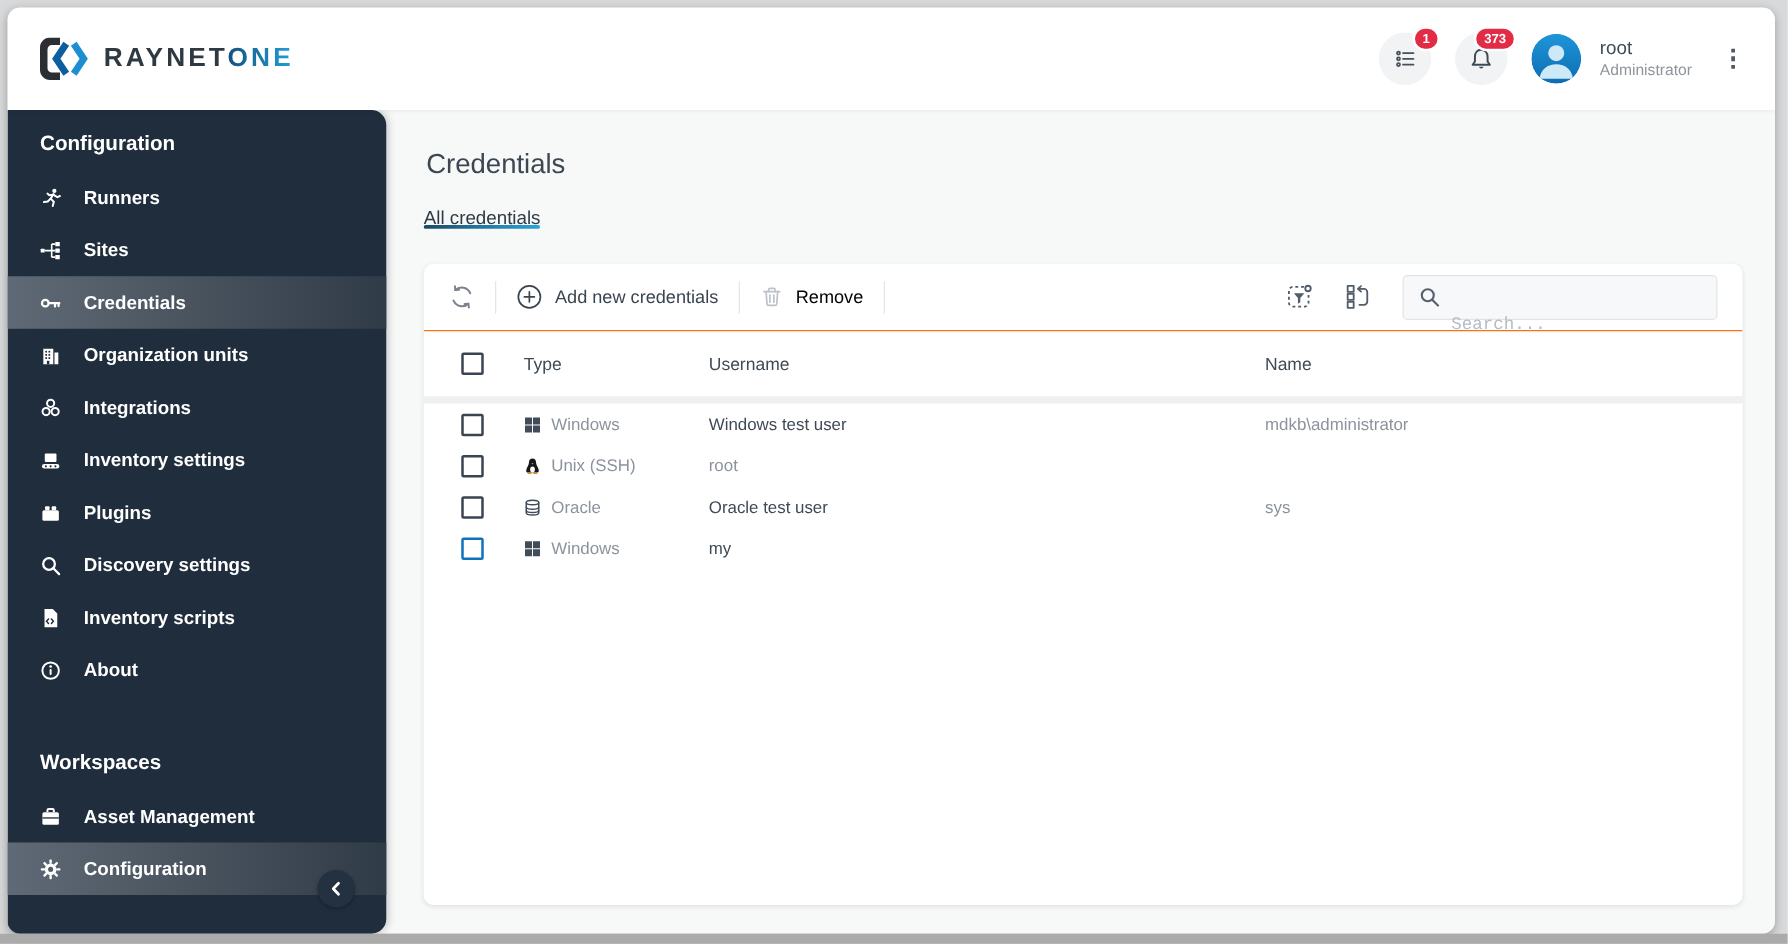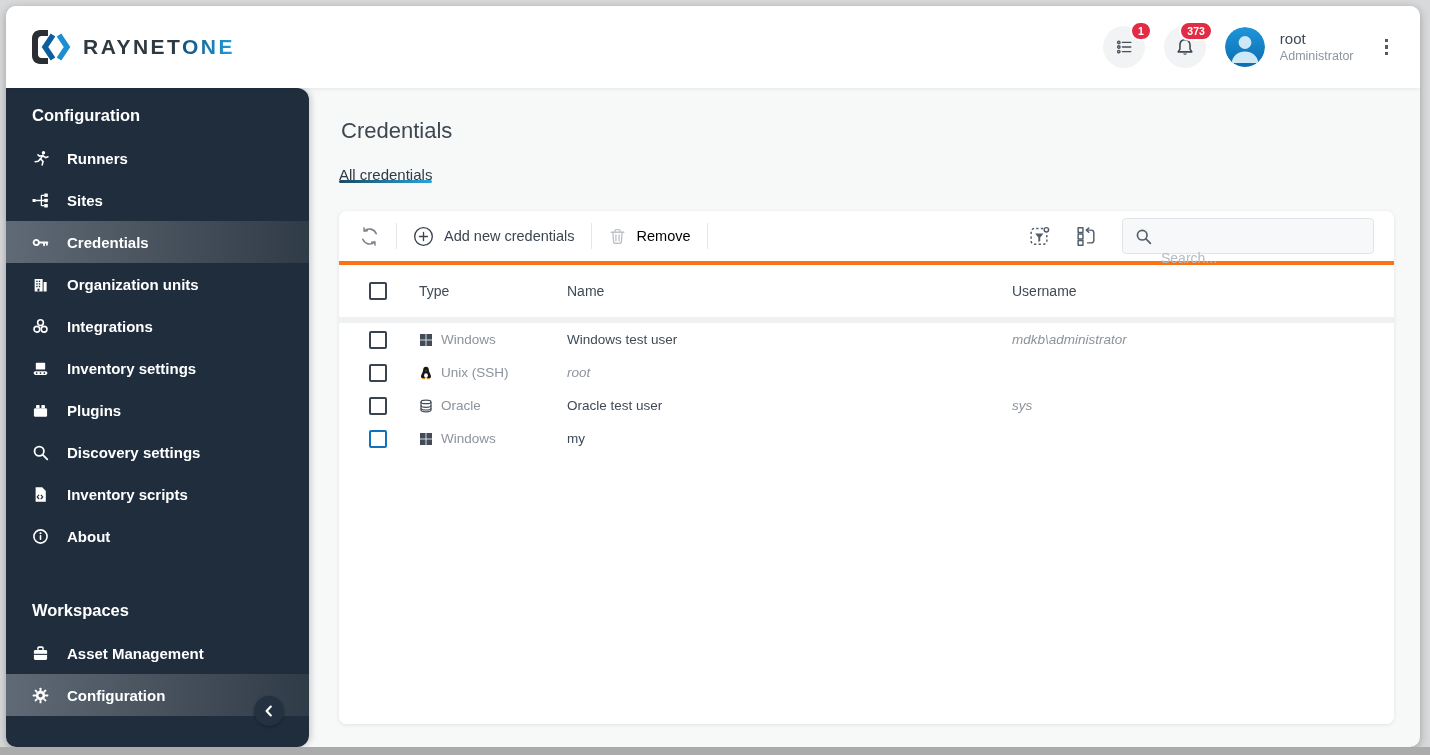--- a/index.html
+++ b/index.html
@@ -52,40 +52,40 @@
   .tabs { margin-top:22px; }
   .tab { display:inline-block; font-size:15px; color:#2f3a44; 
     position:relative; cursor:pointer; }
   .tab .underline { position:absolute; left:0; right:0; bottom:0; height:3.5px; border-radius:2px;
     background:linear-gradient(90deg,#1c4a63,#2aa3dc); }
 
   .card { margin-top:27px; margin-bottom:23px; background:#fff; border-radius:8px;
     box-shadow:0 1px 4px rgba(0,0,0,.09); flex:1; display:flex; flex-direction:column; overflow:hidden; }
 
   .toolbar { height:54px; flex:0 0 auto; display:flex; align-items:center; padding:0 20px;
-    border-bottom:4px solid #f97316; }
+    border-bottom:1px solid #f97316; }
   .tool-btn { display:flex; align-items:center; gap:10px; font-size:14.5px; color:#3a4550;
     cursor:pointer; background:none; border:none; font-family:inherit; }
   .tool-btn.disabled { color:#000000; cursor:default; }
   .vdiv { width:1px; height:26px; background:#e4e7ea; margin:0 16px; }
   .tb-spacer { flex:1; }
   .flat-icon { display:flex; align-items:center; cursor:pointer; margin-right:24px; }
   .search { width:252px; height:36px; background:#f7f8f9; border:1px solid #e2e5e8;
     border-radius:4px; display:flex; align-items:center; padding:0 12px; gap:9px; }
   .search input { border:none; outline:none; background:transparent; width:100%;
-    font-size:14px; color:#3f4a56; font-family:Liberation Sans, sans-serif;margin-top:44px; }
+    font-size:14px; color:#3f4a56; font-family:Liberation Mono, monospace;margin-top:44px; }
   .search input::placeholder { color:#b5bcc4; }
 
   .grid { display:grid; grid-template-columns:50px 148px 445px 1fr; align-items:center; padding-left:30px; }
   .thead { height:52px; font-size:14px; color:#3f4a55; font-weight:500; }
   .sep-band { height:6px; background:#eef0f1; }
   .trow { height:33px; font-size:13.5px; background:#fff; }
   .cell-type { display:flex; align-items:center; gap:8px; color:#8b939c; }
   .cell-name { color:#3f4a56; }
-  .cell-user { color:#8b939c;font-style:italic; }
+  .cell-user { color:#8b939c; }
   .cb { width:18px; height:18px; border:2px solid #3a4450; border-radius:2px; background:#fff;
     display:inline-block; cursor:pointer; }
   .cb.focused { border-color:#0e73bb; }
   .table-rest { flex:1; background:#fff; }
 </style>
 </head>
 <body>
 
 <div class="window">
 
@@ -407,22 +407,22 @@
                   <path d="M10.3 10.3 L14.5 14.5"></path>
               </svg>
             </span>
             <input type="text" placeholder="Search..." style="">
           </div>
         </div>
 
         <div class="grid thead">
           <span class="cb"></span>
           <span>Type</span>
+          <span>Username</span>
           <span>Name</span>
-          <span>Username</span>
         </div>
         <div class="sep-band"></div>
 
         <div class="grid trow">
           <span class="cb"></span>
           <span class="cell-type">
             <span style="display:flex;">
               <svg width="14" height="14" viewBox="0 0 14 14" fill="#414c58">
                 <rect x="1" y="1" width="5.6" height="5.6"></rect>
                   <rect x="7.4" y="1" width="5.6" height="5.6"></rect>

